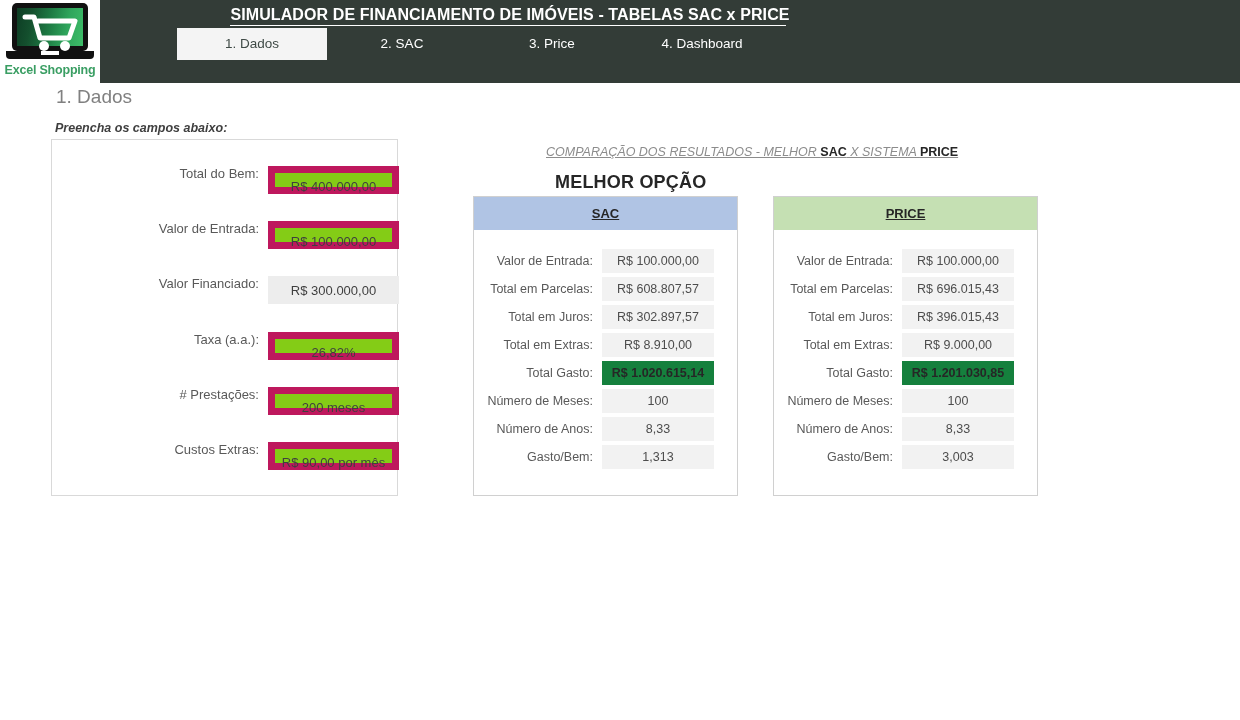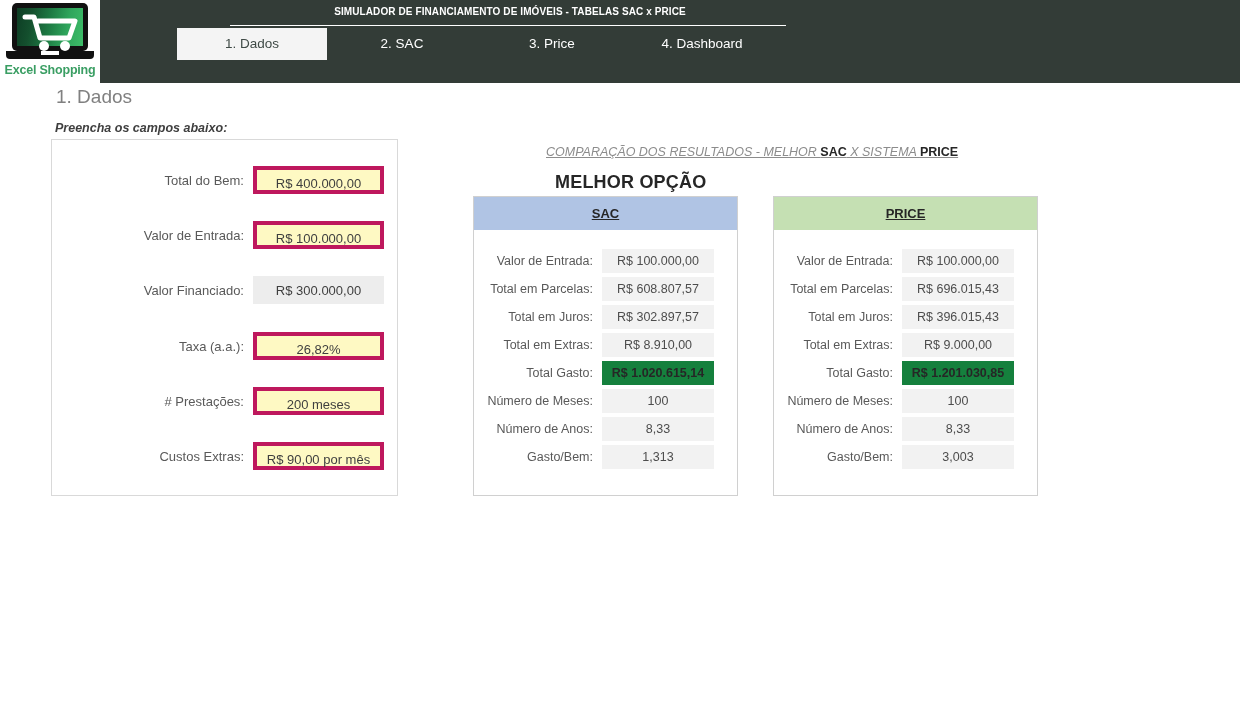--- a/index.html
+++ b/index.html
@@ -83,21 +83,21 @@
     margin-top: 3px;
     line-height: 1;
   }
 
   .header-title {
     position: absolute;
     left: 230px; top: 6px;
     width: 560px;
     text-align: center;
     color: #ffffff;
-    font-size: 10px;
+    font-size: 16px;
     font-weight: bold;
     letter-spacing: 0.1px;
     white-space: nowrap;
   }
   .title-rule {
     position: absolute;
     left: 230px; top: 25px;
     width: 556px;
     height: 1px;
     background: #ffffff;
@@ -146,44 +146,43 @@
     position: absolute;
     left: 51px; top: 139px;
     width: 347px;
     height: 357px;
     border: 1px solid #d9d9d9;
     box-sizing: border-box;
     background: #ffffff;
   }
   .form-row {
     position: absolute;
-    left: 1px;
+    left: 16px;
     width: 347px;
     height: 28px;
     display: flex;
-    align-items: center;
   }
   .form-label {
     width: 200px;
     text-align: right;
     padding-right: 9px;
     box-sizing: border-box;
     font-size: 13px;
     color: #595959;
     white-space: nowrap;
   }
   .form-input {
     width: 131px;
     height: 28px;
     line-height: 28px;
     text-align: center;
     font-size: 13px;
     color: #3f3f3f;
-    background: #fef9c3;
-    border: 4px solid #be185d;
+    background: #84cc16;
+    border: 7px solid #be185d;
     box-sizing: border-box;
     white-space: nowrap;
   }
   .form-input.readonly {
     background: #ededed;
     border: 1px solid #ededed;
   }
 
   
   .cmp-title {

